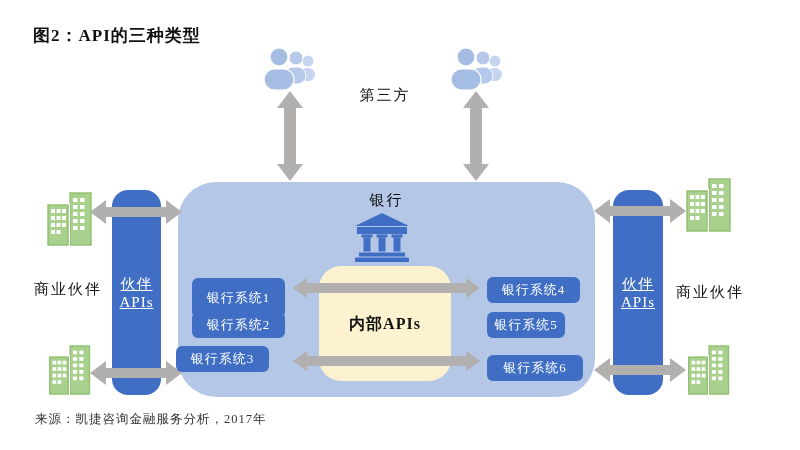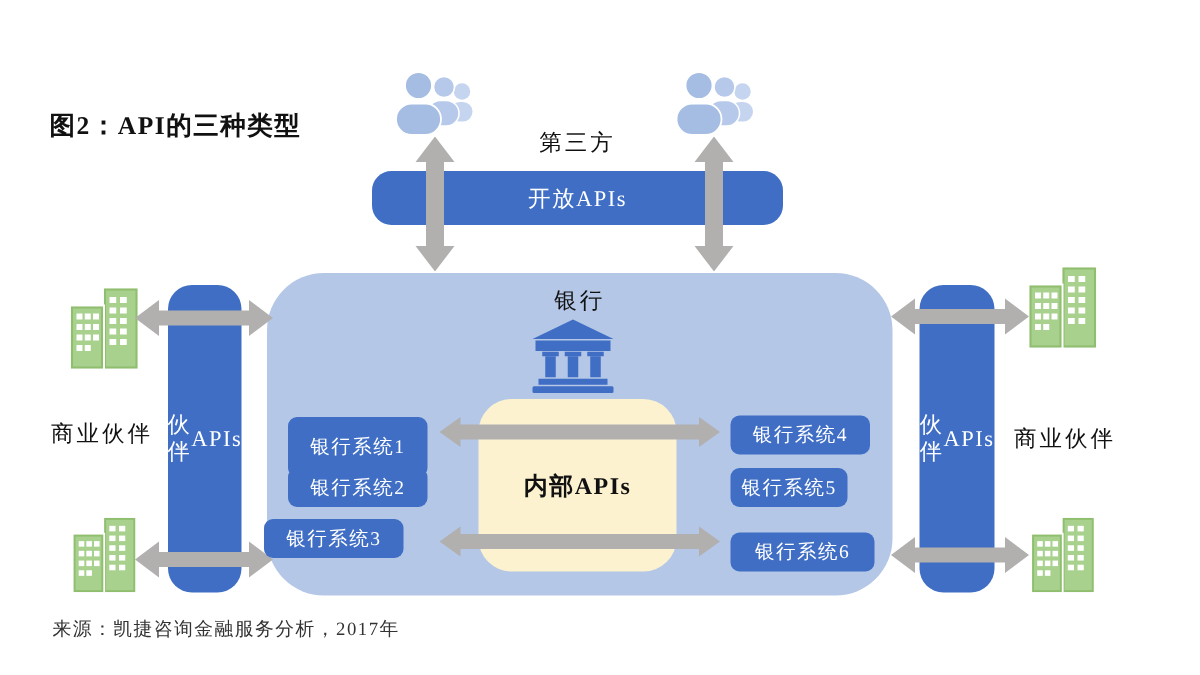--- a/index.html
+++ b/index.html
@@ -15,41 +15,41 @@
   .open-bar{border-radius:13px;display:flex;align-items:center;justify-content:center;}
   .open-bar .bar-label{color:#fff;font-size:15px;letter-spacing:1px;}
   .main-box{background:var(--container-blue,#B4C7E7);border-radius:38px;}
   .cream-box{background:var(--cream,#FCF2CF);border-radius:22px;}
   .sys-box{
     background:var(--primary-blue,#3F6EC4);border-radius:6px;color:#fff;
     font-size:13px;letter-spacing:1px;display:flex;align-items:center;justify-content:center;
   }
   .partner-bar{
     background:var(--primary-blue,#3F6EC4);border-radius:16px;color:#fff;
-    display:flex;flex-direction:row;align-items:center;justify-content:center;
-    font-size:15px;line-height:18px;letter-spacing:1px;
+    display:flex;flex-direction:column;align-items:center;justify-content:center;
+    font-size:15px;line-height:18px;letter-spacing:1px;text-decoration:underline;
   }
   .internal-label{font-size:16px;font-weight:bold;letter-spacing:1px;}
   .bank-label{font-size:15px;letter-spacing:2px;}
   .source-note{font-size:12.5px;color:#333;letter-spacing:1px;}
   .fill-blue{fill:var(--primary-blue,#3F6EC4);}
   .fill-gray{fill:var(--arrow-gray,#B2AFAF);}
   .fill-green{fill:var(--partner-green,#A9D18E);}
   .stroke-greendark{stroke:var(--partner-green-dark,#8FBE6F);}
   .fill-people-1{fill:var(--people-blue,#A5BDE3);}
   .fill-people-2{fill:#B7C9EA;}
   .fill-people-3{fill:#C6D5EF;}
   svg{display:block;}
 </style>
 </head>
 <body>
 
 <div class="canvas">
 
-  <div class="abs figure-title" style="left:33px;top:24px;margin-top:48px;">图2：API的三种类型</div>
+  <div class="abs figure-title" style="left:33px;top:24px;">图2：API的三种类型</div>
 
   <div class="abs main-box" style="left:178px;top:182px;width:417px;height:215px;"></div>
 
   <div class="abs" style="left:263px;top:48px;">
     <svg width="54" height="42" viewBox="0 0 54 42">
       <g>
         <circle class="fill-people-3" cx="45" cy="13" r="5.5"></circle>
         <rect class="fill-people-3" x="37" y="20" width="15" height="13" rx="6.5"></rect>
         <circle class="fill-people-2" cx="33" cy="10" r="7" stroke="#fff" stroke-width="1"></circle>
         <rect class="fill-people-2" x="22" y="19" width="21" height="17" rx="8.5" stroke="#fff" stroke-width="1"></rect>
@@ -66,23 +66,20 @@
         <circle class="fill-people-2" cx="33" cy="10" r="7" stroke="#fff" stroke-width="1"></circle>
         <rect class="fill-people-2" x="22" y="19" width="21" height="17" rx="8.5" stroke="#fff" stroke-width="1"></rect>
         <circle class="fill-people-1" cx="16" cy="9" r="9" stroke="#fff" stroke-width="1.2"></circle>
         <rect class="fill-people-1" x="1" y="21" width="30" height="21" rx="10.5" stroke="#fff" stroke-width="1.2"></rect>
       </g>
     </svg>
   </div>
 
   <div class="abs small-label center" style="left:335px;top:86px;width:100px;">第三方</div>
 
-  <div class="abs bar open-bar" style="left:248px;top:114px;width:274px;height:36px;">
-    <span class="bar-label">开放APIs</span>
-  </div>
 
   <div class="abs" style="left:275px;top:91px;">
     <svg width="30" height="90" viewBox="0 0 30 90" preserveAspectRatio="none">
       <polygon class="fill-gray" points="15,0 28,17 21,17 21,73 28,73 15,90 2,73 9,73 9,17 2,17"></polygon>
     </svg>
   </div>
   <div class="abs" style="left:461px;top:91px;">
     <svg width="30" height="90" viewBox="0 0 30 90" preserveAspectRatio="none">
       <polygon class="fill-gray" points="15,0 28,17 21,17 21,73 28,73 15,90 2,73 9,73 9,17 2,17"></polygon>
     </svg>

